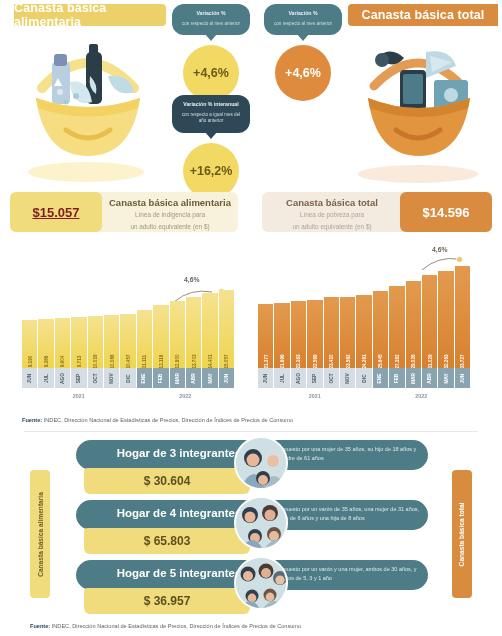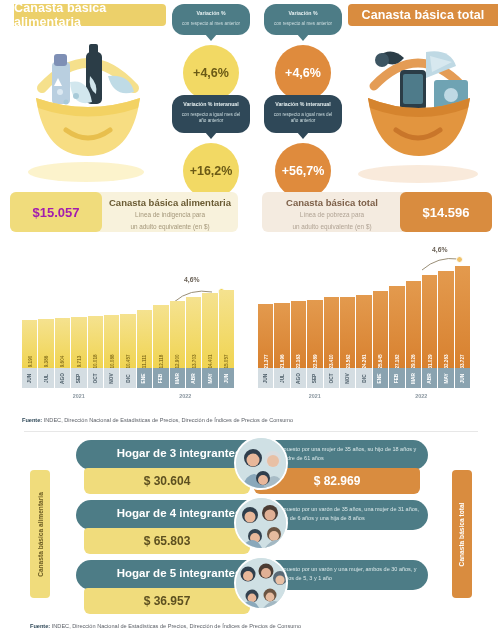--- a/index.html
+++ b/index.html
@@ -59,21 +59,21 @@
   .vbox-bg {
     position: absolute; inset: 0; border-radius: 6px;
   }
   .vbg-y { background: #f8f2dc; }
   .vbg-o { background: #f4ebe0; }
   .vpill {
     position: absolute; top: 0; height: 40px; width: 92px;
     display: flex; align-items: center; justify-content: center;
     font-weight: bold; font-size: 13px; border-radius: 6px;
   }
-  .vpill-y { left: 0; background: #f0dc7c; color: #a21caf; }
+  .vpill-y { left: 0; background: #f0dc7c; color: #7f1d1d; text-decoration: underline; }
   .vpill-o { right: 0; background: #d98c3f; color: #ffffff; }
   .vtxt { position: absolute; top: 5px; text-align: center; width: 132px; }
   .vtxt-l { left: 94px; }
   .vtxt-r { left: 4px; }
   .vtitle { font-size: 9.5px; font-weight: bold; color: #6a5b33; }
   .vtitle-o { color: #7d6049; }
   .vsub { font-size: 6.4px; color: #a4977a; line-height: 1.5; margin-top: 2px; }
   .vsub-o { color: #b0a394; }
 
   
@@ -208,27 +208,20 @@
   </div>
 
   <div class="bubgroup" style="left:264px; top:4px;">
     <div class="bub bub-teal">
       <div class="t1">Variación %</div>
       <div class="t2">con respecto al mes anterior</div>
     </div>
     <div class="circ circ-o">+4,6%</div>
   </div>
 
-  <div class="bubgroup" style="left:264px; top:95px;">
-    <div class="bub bub-dark">
-      <div class="t1">Variación % interanual</div>
-      <div class="t2">con respecto a igual mes del año anterior</div>
-    </div>
-    <div class="circ circ-o">+56,7%</div>
-  </div>
 
   <div class="vbox vbox-left">
     <div class="vbox-bg vbg-y"></div>
     <div class="vtxt vtxt-l">
       <div class="vtitle">Canasta básica alimentaria</div>
       <div class="vsub">Línea de indigencia para</div>
       <div class="vsub">un adulto equivalente (en $)</div>
     </div>
     <div class="vpill vpill-y">$15.057</div>
   </div>
@@ -496,21 +489,20 @@
     <span>Canasta básica total</span>
   </div>
 
   <div id="hh-container">
       <div class="hhrow" style="top: 440px;">
         <div class="hh-top"></div>
         <div class="hh-label">Hogar de 3 integrantes</div>
         <div class="hh-desc">Compuesto por una mujer de 35 años, su hijo de 18 años y su madre de 61 años</div>
         <div class="hh-bot">
           <div class="hh-amt-l">$ 30.604</div>
-          <div class="hh-amt-r">$ 82.969</div>
         </div>
         <div class="hh-ava"><svg viewBox="0 0 54 54" width="54" height="54">
             <circle cx="27" cy="27" r="27" fill="#cfe0e4"></circle>
             <circle cx="17" cy="20" r="9" fill="#2f3e4c"></circle>
             <circle cx="17" cy="22" r="6.5" fill="#e8b79a"></circle>
             <circle cx="37" cy="21" r="8" fill="#d9dde0"></circle>
             <circle cx="37" cy="23" r="6" fill="#e8c0a5"></circle>
             <path d="M4 54 q6 -18 14 -18 q8 0 13 18z" fill="#8aa8bb"></path>
             <path d="M26 54 q5 -16 12 -16 q8 0 12 16z" fill="#a8bcc6"></path>
             <circle cx="27" cy="40" r="7" fill="#2f3e4c"></circle>

